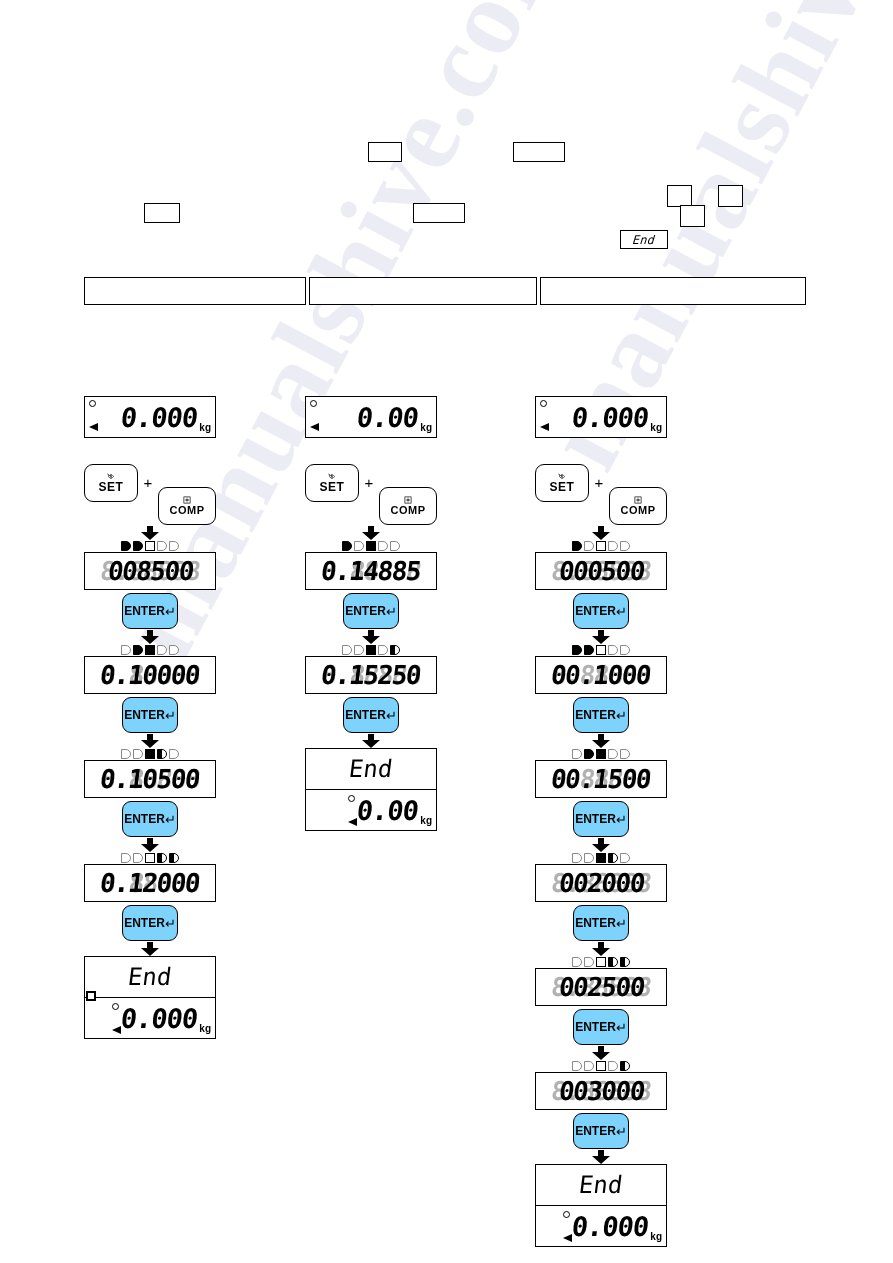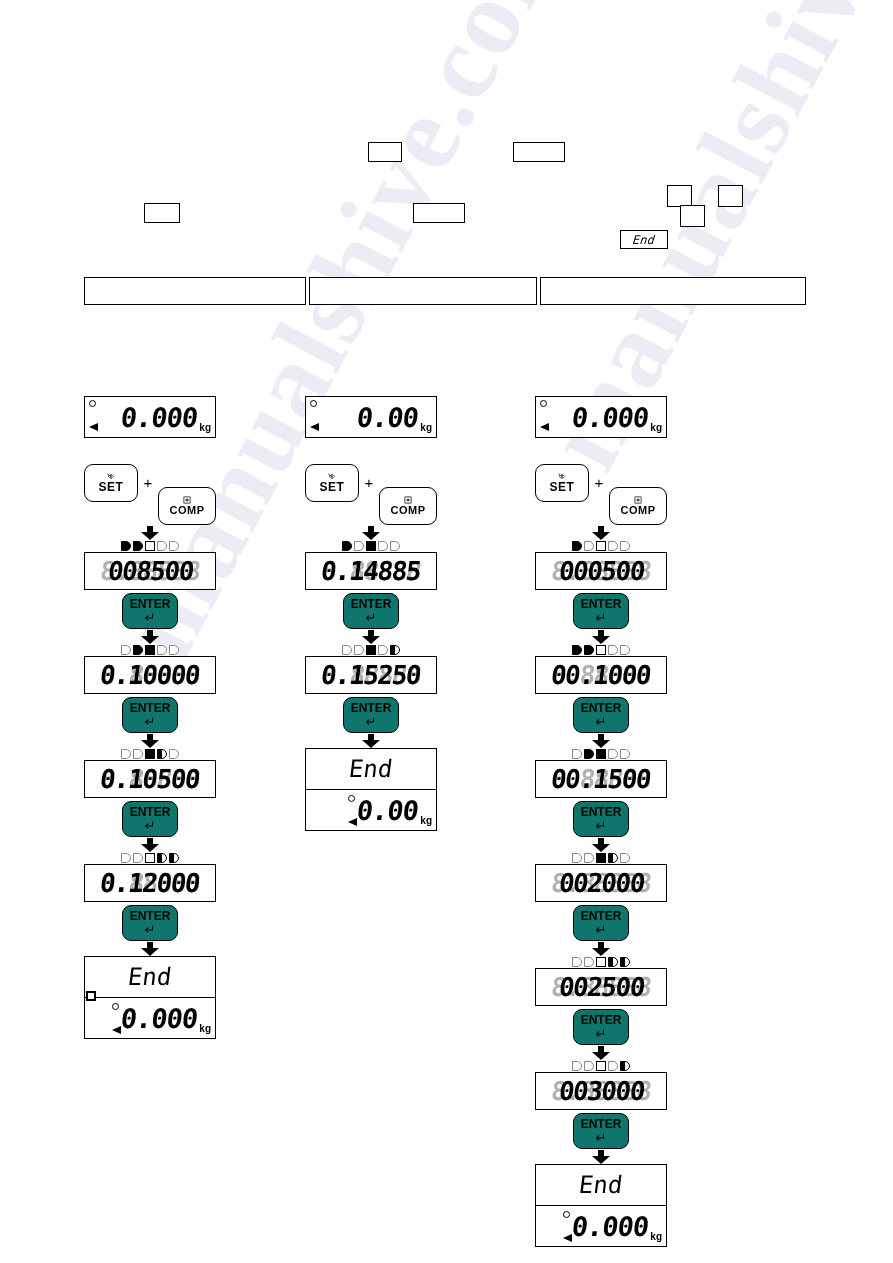--- a/index.html
+++ b/index.html
@@ -208,24 +208,24 @@
   .key-lbl-sm{font-size:11px;}
   .plus{font-size:15px;font-weight:normal;}
 
   .ic-set{width:18px;height:15px;margin-bottom:1px;}
   .ic-comp{width:18px;height:16px;margin-bottom:1px;}
 
   .enterkey{
     border:1.4px solid #000;
     border-radius:9px;
     box-sizing:border-box;
-    background:#0f766e;
+    background:#7dd3fc;
     width:56px;height:36px;
     margin:0 auto;
-    display:flex;flex-direction:column;
+    display:flex;flex-direction:row;
     align-items:center;justify-content:center;
   }
   .enter-lbl{font-size:12px;font-weight:bold;line-height:1.05;}
   .enter-arrow{font-size:13px;line-height:1;margin-top:1px;}
 
   
   .arrow{
     width:100%;
     display:flex;justify-content:center;
     height:14px;

